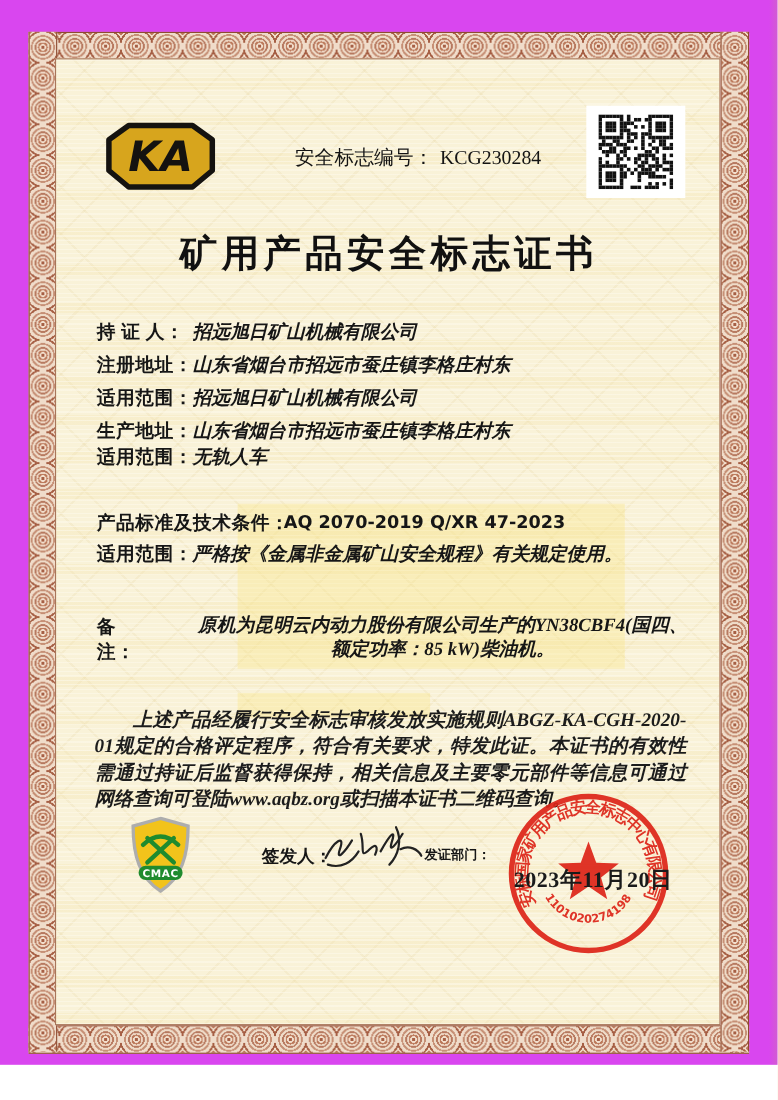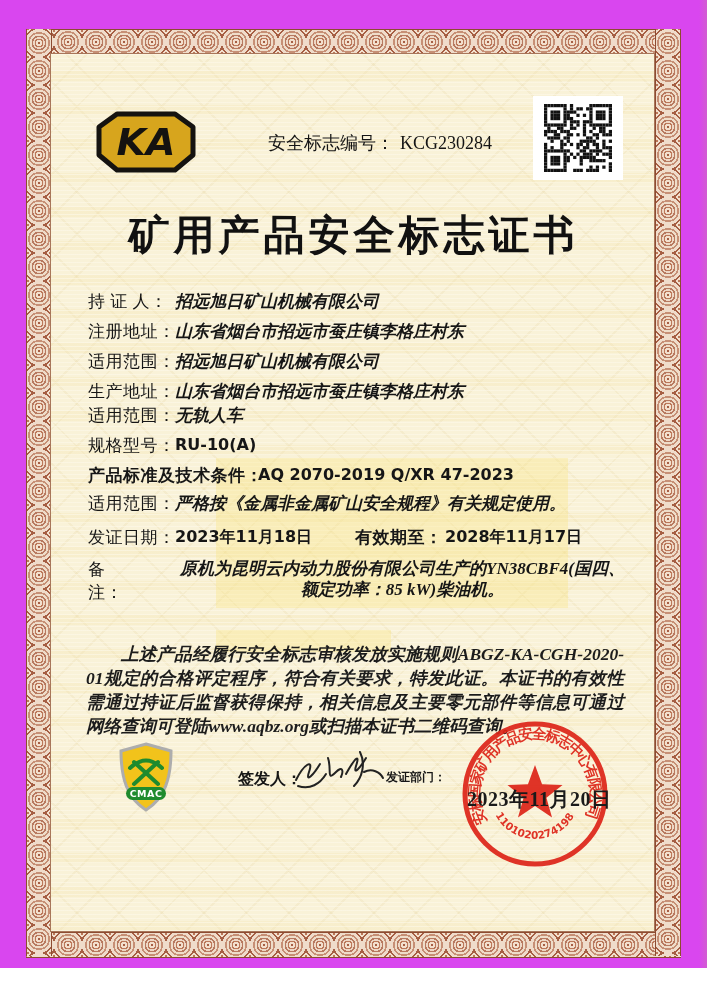--- a/index.html
+++ b/index.html
@@ -41,26 +41,26 @@
   .hl2{left:165px;top:576px;width:175px;height:22px;}
 
   
   .ka-logo{position:absolute;left:95px;top:110px;width:102px;height:64px;}
   .cert-line{position:absolute;left:268px;top:131px;font-size:18px;color:#141414;white-space:nowrap;}
   .cert-line .no{font-family:"Liberation Serif",serif;margin-left:6px;}
   .qr-box{position:absolute;left:533px;top:96px;width:90px;height:84px;background:#ffffff;}
   .qr-box svg{position:absolute;left:11px;top:8px;fill:#111;}
 
   .title{position:absolute;left:0;top:208px;width:707px;text-align:center;
-    font-family:"DejaVu Sans",sans-serif;font-weight:900;font-size:41px;
+    font-family:"DejaVu Sans",sans-serif;font-weight:900;font-size:34px;
     letter-spacing:4px;color:#111;}
 
   
   .row{position:absolute;left:88px;display:flex;font-size:17px;color:#161616;white-space:nowrap;}
-  .lbl{font-weight:400;width:87px;flex:none;letter-spacing:.5px;}
+  .lbl{font-weight:700;width:87px;flex:none;letter-spacing:.5px;}
   .lbl-wide{font-weight:600;width:170px;flex:none;letter-spacing:.5px;}
   .val-kai{font-style:italic;font-weight:600;}
   .val-kai-b{font-style:italic;font-weight:800;}
   .val-code{font-family:"DejaVu Sans",sans-serif;font-weight:700;font-size:16px;padding-top:1px;}
   .r1{top:290px}.r2{top:320px}.r3{top:350px}.r4{top:380px}
   .r5{top:404px}.r6{top:434px}.r7{top:464px}.r8{top:492px}.r9{top:526px}
   .r10{top:558px;white-space:normal;}
   .r9 .d1{width:180px;flex:none;}
   .r9 .l2{font-weight:600;width:90px;flex:none;letter-spacing:.5px;}
   .r10 .remark-val{width:455px;font-style:italic;font-weight:800;line-height:21px;white-space:normal;text-align:center;}
@@ -363,37 +363,27 @@
     <span class="val-kai">招远旭日矿山机械有限公司</span>
   </div>
   <div class="row r4">
     <span class="lbl">生产地址：</span>
     <span class="val-kai">山东省烟台市招远市蚕庄镇李格庄村东</span>
   </div>
   <div class="row r5">
     <span class="lbl">适用范围：</span>
     <span class="val-kai-b">无轨人车</span>
   </div>
-  <div class="row r6">
-    <span class="lbl">规格型号：</span>
-    <span class="val-code">RU-10(A)</span>
-  </div>
   <div class="row r7">
     <span class="lbl-wide">产品标准及技术条件：</span>
     <span class="val-code">AQ 2070-2019 Q/XR 47-2023</span>
   </div>
   <div class="row r8">
     <span class="lbl">适用范围：</span>
     <span class="val-kai">严格按《金属非金属矿山安全规程》有关规定使用。</span>
-  </div>
-  <div class="row r9">
-    <span class="lbl">发证日期：</span>
-    <span class="val-code d1">2023年11月18日</span>
-    <span class="l2">有效期至：</span>
-    <span class="val-code">2028年11月17日</span>
   </div>
   <div class="row r10">
     <span class="lbl">备　　注：</span>
     <span class="remark-val">原机为昆明云内动力股份有限公司生产的YN38CBF4(国四、额定功率：85 kW)柴油机。</span>
   </div>
 
   <div class="statement">上述产品经履行安全标志审核发放实施规则ABGZ-KA-CGH-2020-01规定的合格评定程序，符合有关要求，特发此证。本证书的有效性需通过持证后监督获得保持，相关信息及主要零元部件等信息可通过网络查询可登陆www.aqbz.org或扫描本证书二维码查询。</div>
 
   <div class="cmac">
     <svg width="58" height="70" viewBox="0 0 58 70">

